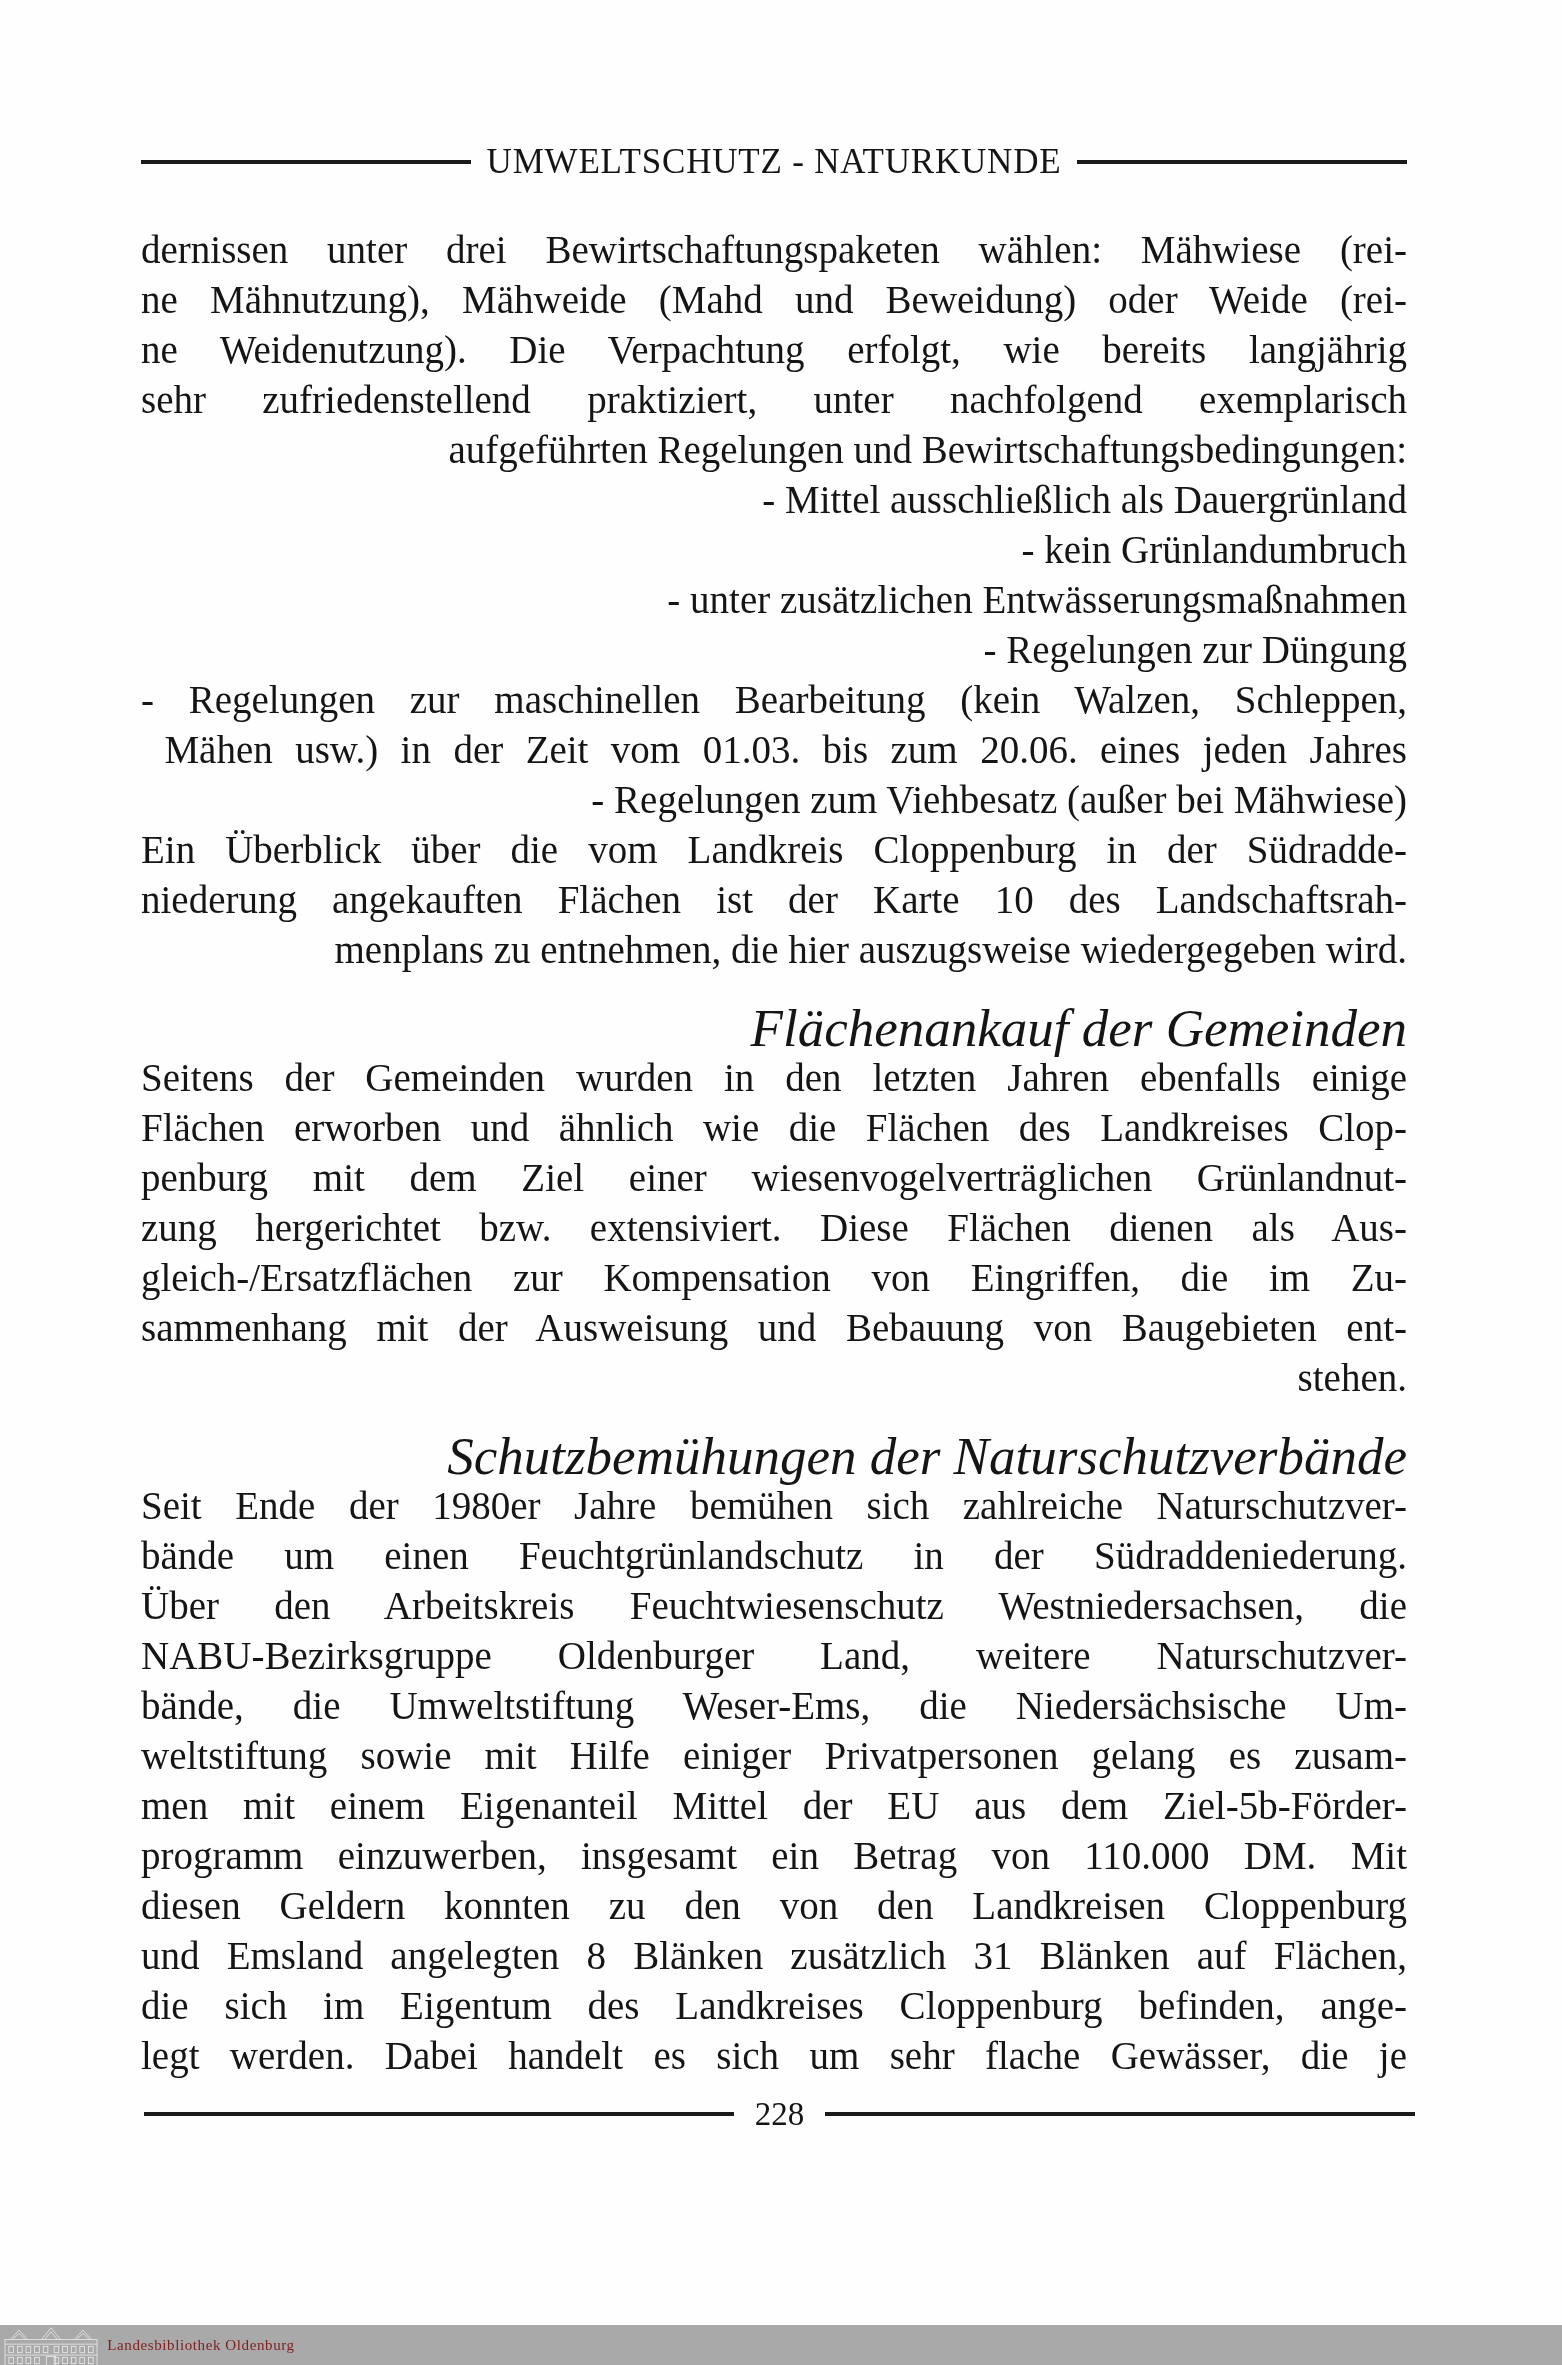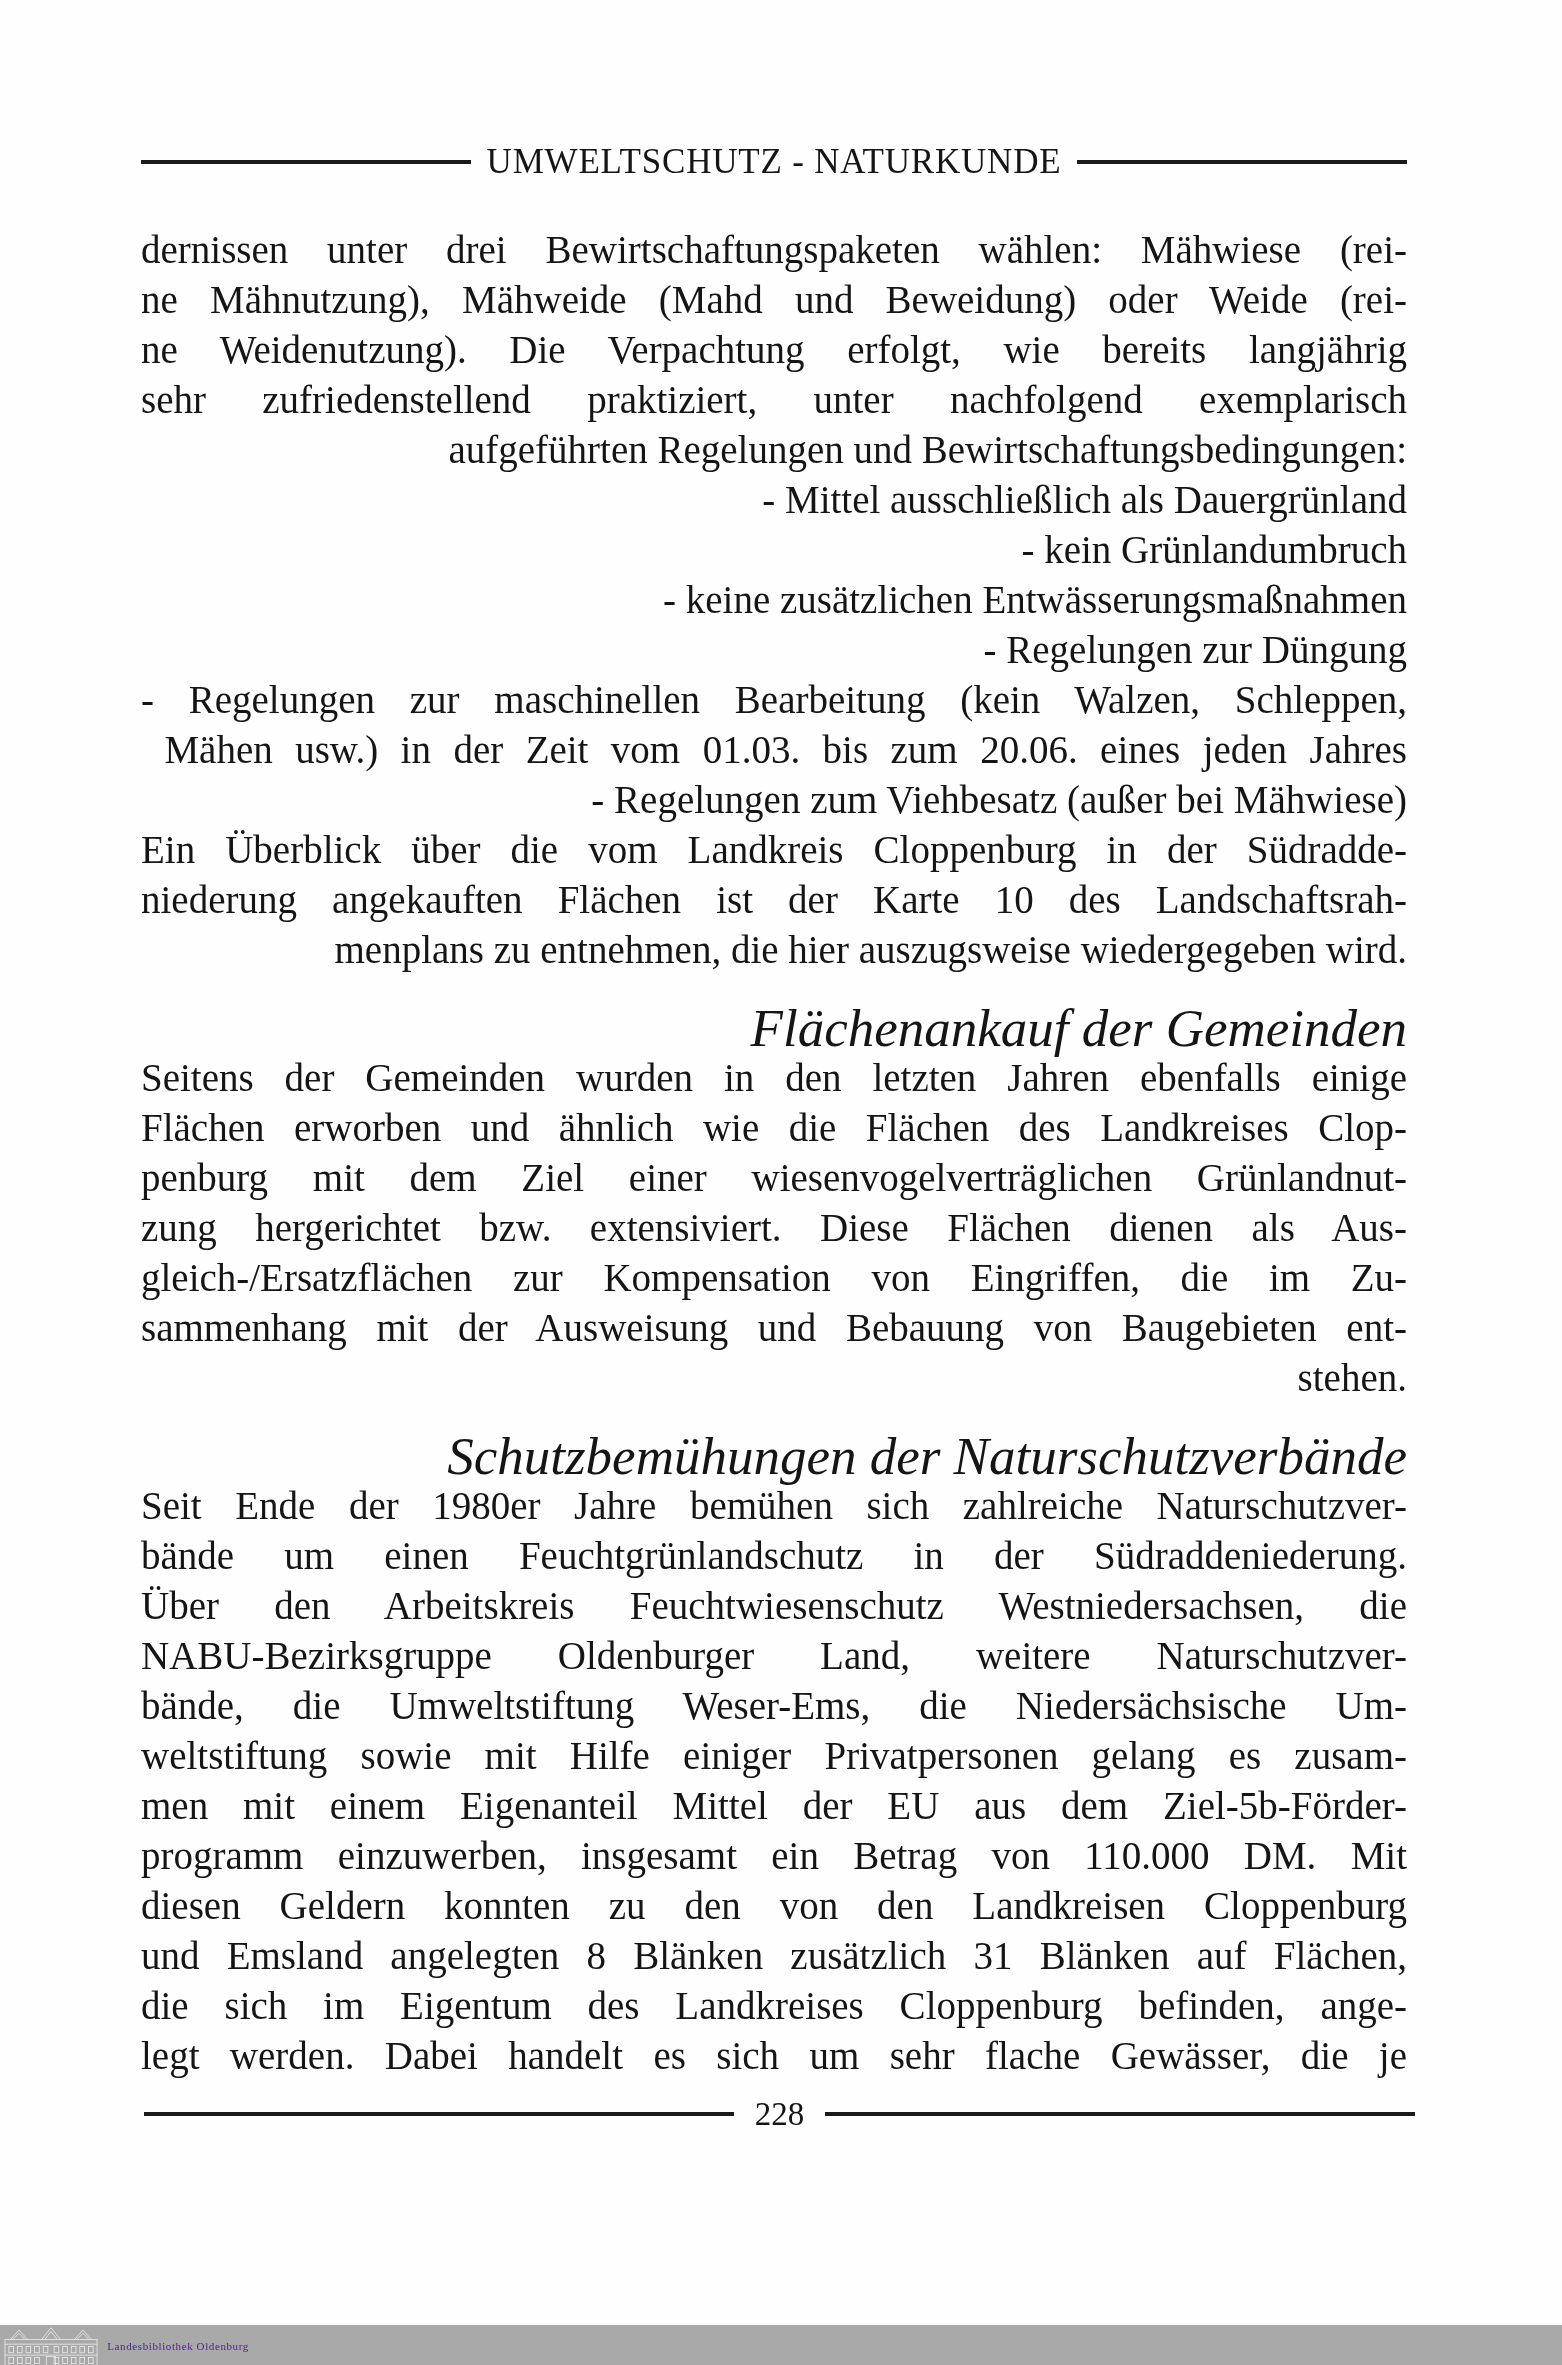--- a/index.html
+++ b/index.html
@@ -96,22 +96,22 @@
   .stamp-band .building {
     flex: 0 0 auto;
     margin-left: 3.9px;
     width: 94px;
     height: 39px;
     align-self: flex-end;
   }
   .stamp-band .stamp-label {
     flex: 0 0 auto;
     margin-left: 9.4px;
-    color: #4c1d95;
-    font-size: 11px;
+    color: #7f1d1d;
+    font-size: 15px;
     letter-spacing: 0.6px;
     white-space: nowrap;
   }
 </style>
 </head>
 <body>
 
 <div class="page">
 
   <div class="running-head">
@@ -121,21 +121,21 @@
   </div>
 
   <div class="text-block">
       <div class="line line--justify">dernissen unter drei Bewirtschaftungspaketen wählen: Mähwiese (rei-</div>
       <div class="line line--justify">ne Mähnutzung), Mähweide (Mahd und Beweidung) oder Weide (rei-</div>
       <div class="line line--justify">ne Weidenutzung). Die Verpachtung erfolgt, wie bereits langjährig</div>
       <div class="line line--justify">sehr zufriedenstellend praktiziert, unter nachfolgend exemplarisch</div>
       <div class="line line--left">aufgeführten Regelungen und Bewirtschaftungsbedingungen:</div>
       <div class="line line--left">- Mittel ausschließlich als Dauergrünland</div>
       <div class="line line--left">- kein Grünlandumbruch</div>
-      <div class="line line--left">- keine zusätzlichen Entwässerungsmaßnahmen</div>
+      <div class="line line--left">- unter zusätzlichen Entwässerungsmaßnahmen</div>
       <div class="line line--left">- Regelungen zur Düngung</div>
       <div class="line line--justify">- Regelungen zur maschinellen Bearbeitung (kein Walzen, Schleppen,</div>
       <div class="line line--cont">Mähen usw.) in der Zeit vom 01.03. bis zum 20.06. eines jeden Jahres</div>
       <div class="line line--left">- Regelungen zum Viehbesatz (außer bei Mähwiese)</div>
       <div class="line line--justify">Ein Überblick über die vom Landkreis Cloppenburg in der Südradde-</div>
       <div class="line line--justify">niederung angekauften Flächen ist der Karte 10 des Landschaftsrah-</div>
       <div class="line line--left">menplans zu entnehmen, die hier auszugsweise wiedergegeben wird.</div>
       <div class="line line--gap"></div>
       <div class="line line--heading">Flächenankauf der Gemeinden</div>
       <div class="line line--justify">Seitens der Gemeinden wurden in den letzten Jahren ebenfalls einige</div>

